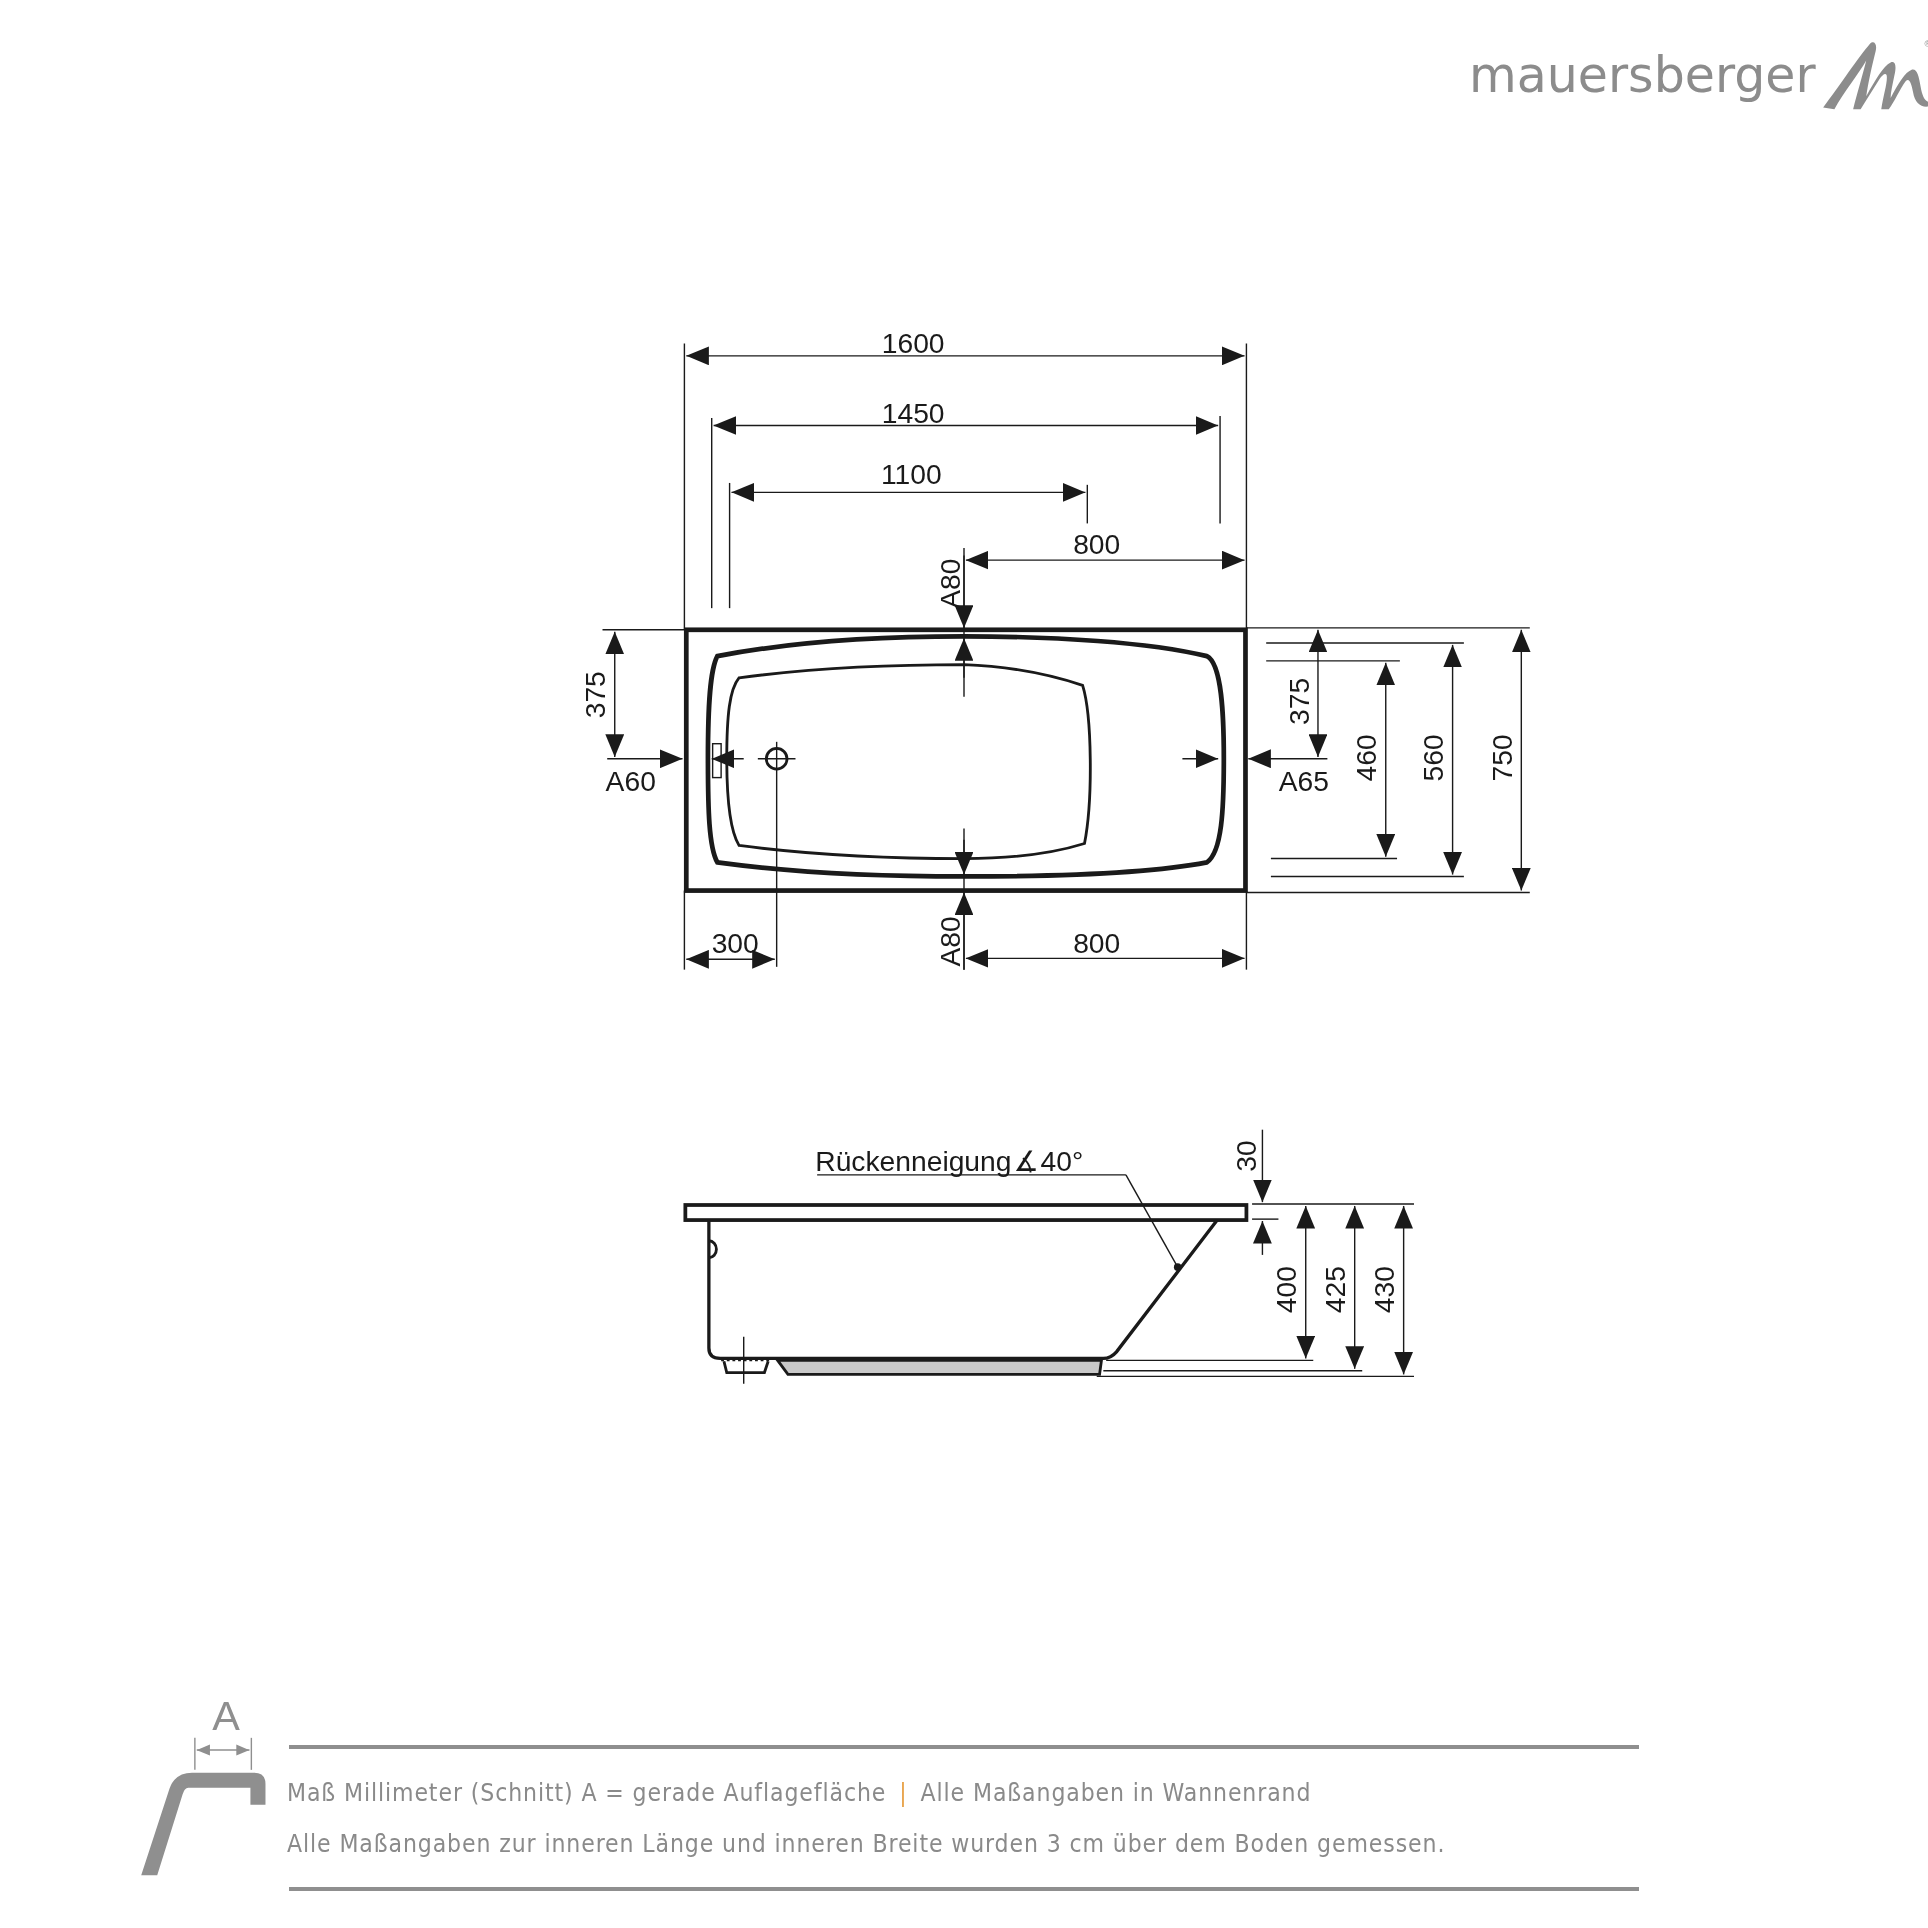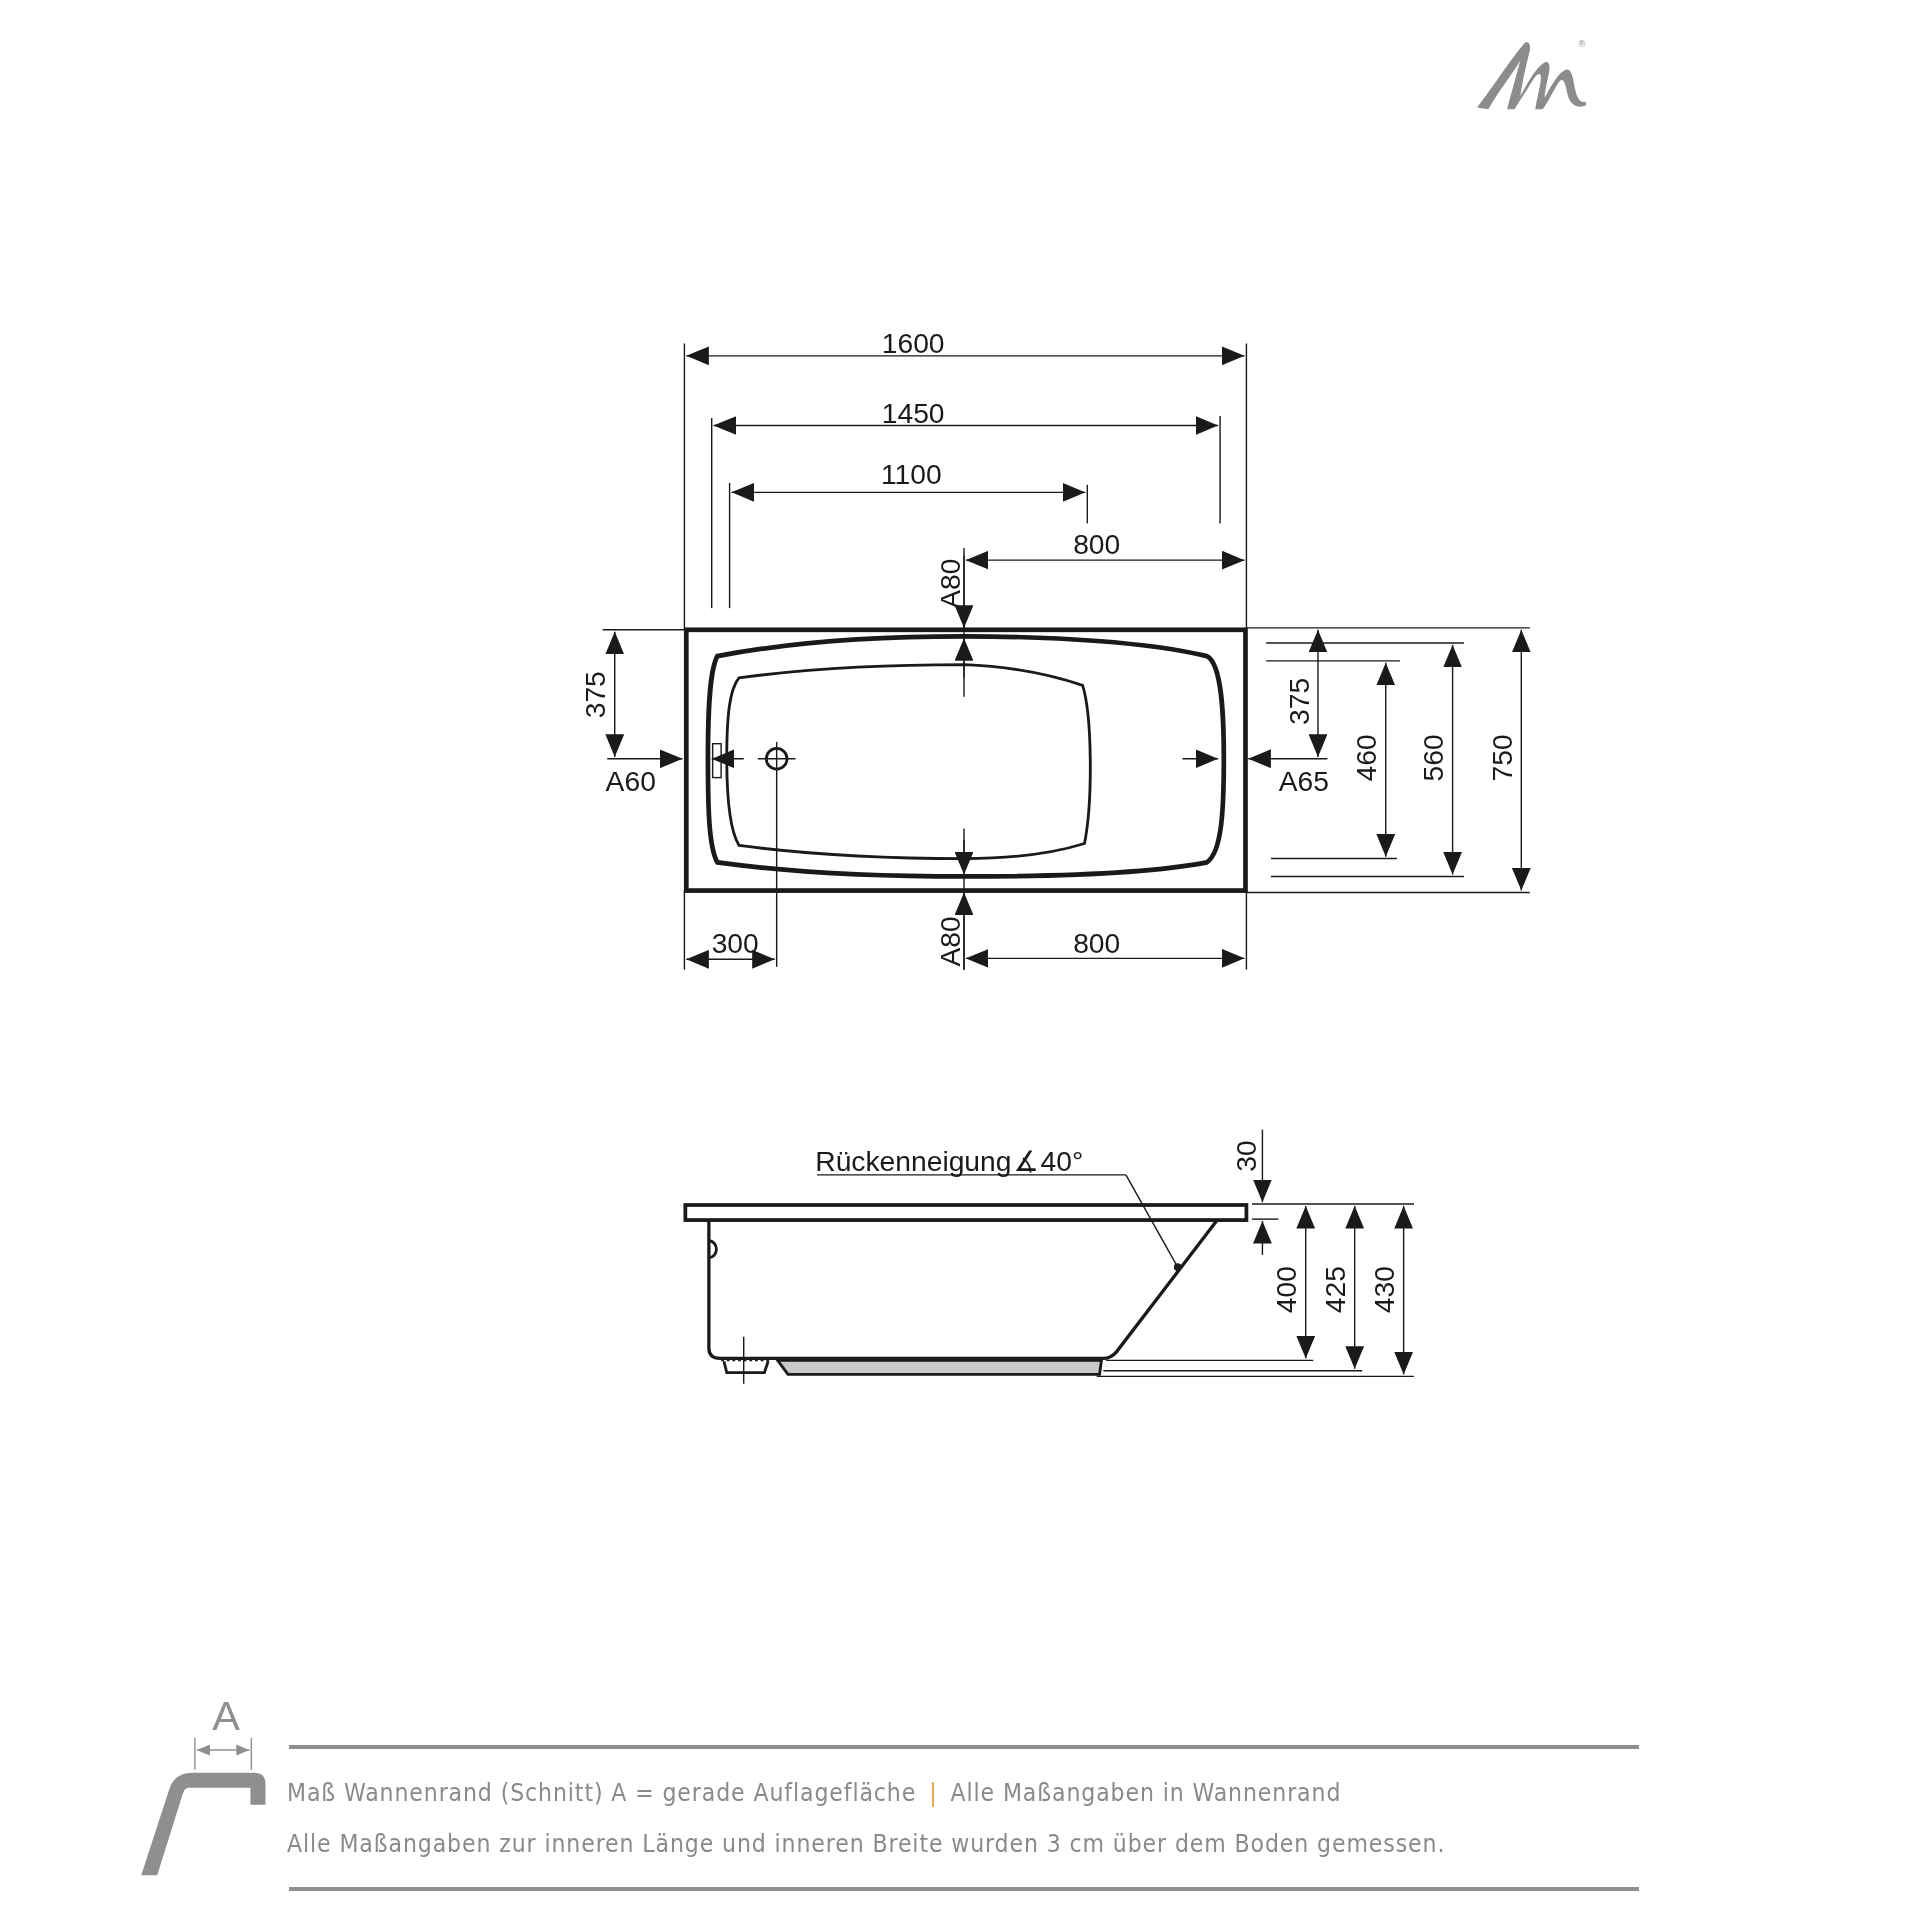--- a/index.html
+++ b/index.html
@@ -12,20 +12,21 @@
   .dim { font-family: "Liberation Sans", sans-serif; font-size: 30px; fill: #1a1a1a; }
   .note { font-family: "Liberation Sans", sans-serif; font-size: 30px; fill: #1a1a1a; }
   .footer-line { position: absolute; font-family: "DejaVu Sans Condensed", "DejaVu Sans", sans-serif; font-size: 24.5px; color: #8a8a8a; letter-spacing: 0.9px; white-space: nowrap; }
   .footer-line .sep { color: #e8a34a; padding: 0 13px; }
   .rule { position: absolute; left: 289px; width: 1350px; height: 3.8px; background: #8f8f8f; }
 </style>
 </head>
 <body>
 
 <div class="logo">
+  <span class="logo-text">mauersberger</span>
   <svg class="logo-mark" width="113" height="75" viewBox="0 0 120 80">
     <path d="M2 74 C 20 50, 40 20, 52 6 C 56 2, 60 6, 58 14 C 54 30, 50 48, 48 62 C 58 44, 66 30, 74 26 C 80 24, 80 32, 78 40 C 76 50, 74 58, 74 64 C 82 48, 90 36, 96 34 C 102 32, 104 40, 106 52 C 108 64, 112 70, 118 68 L 118 72 C 108 76, 100 70, 98 58 C 96 48, 94 42, 90 46 C 84 54, 78 68, 72 76 L 64 76 C 66 62, 70 50, 70 42 C 70 36, 66 38, 62 44 C 56 54, 48 66, 42 76 L 34 76 C 38 60, 44 40, 48 24 C 40 38, 24 58, 14 76 Z" fill="#8c8c8c"></path>
     <text x="110" y="10" font-size="10" fill="#8c8c8c" font-family="Liberation Sans, sans-serif">®</text>
   </svg>
 </div>
 
 <svg class="drawing" width="1928" height="1928" viewBox="0 0 2048 2048">
   <defs>
     <marker id="arr" viewBox="0 0 12 10" refX="12" refY="5" markerWidth="24" markerHeight="20" markerUnits="userSpaceOnUse" orient="auto-start-reverse">
       <path d="M0 0 L12 5 L0 10 Z" fill="#1a1a1a"></path>
@@ -154,17 +155,17 @@
     <text x="240" y="1838" text-anchor="middle" font-family="Liberation Sans, sans-serif" font-size="44" fill="#8f8f8f">A</text>
     <line x1="207" y1="1846" x2="207" y2="1880" stroke="#8f8f8f" stroke-width="1.5"></line>
     <line x1="267" y1="1846" x2="267" y2="1880" stroke="#8f8f8f" stroke-width="1.5"></line>
     <line x1="209" y1="1859" x2="265" y2="1859" stroke="#8f8f8f" stroke-width="1.5" marker-start="url(#arrg)" marker-end="url(#arrg)"></line>
     <path d="M150 1992 L180 1900 Q186 1883 204 1883 L270 1883 Q282 1883 282 1895 L282 1917 L266 1917 L266 1899 L200 1899 Q196 1899 194 1906 L167 1992 Z" fill="#8f8f8f"></path>
   </g>
 </svg>
 
 <div class="rule" style="top:1745px;"></div>
 <div class="footer-line" style="left:287px; top:1778px;">
-  <span>Maß Wannenrand (Schnitt) A = gerade Auflagefläche</span><span class="sep">|</span><span>Alle Maßangaben in Wannenrand</span>
+  <span>Maß Millimeter (Schnitt) A = gerade Auflagefläche</span><span class="sep">|</span><span>Alle Maßangaben in Wannenrand</span>
 </div>
 <div class="footer-line" style="left:287px; top:1829px;">Alle Maßangaben zur inneren Länge und inneren Breite wurden 3 cm über dem Boden gemessen.</div>
 <div class="rule" style="top:1887px;"></div>
 
 
 </body></html>

